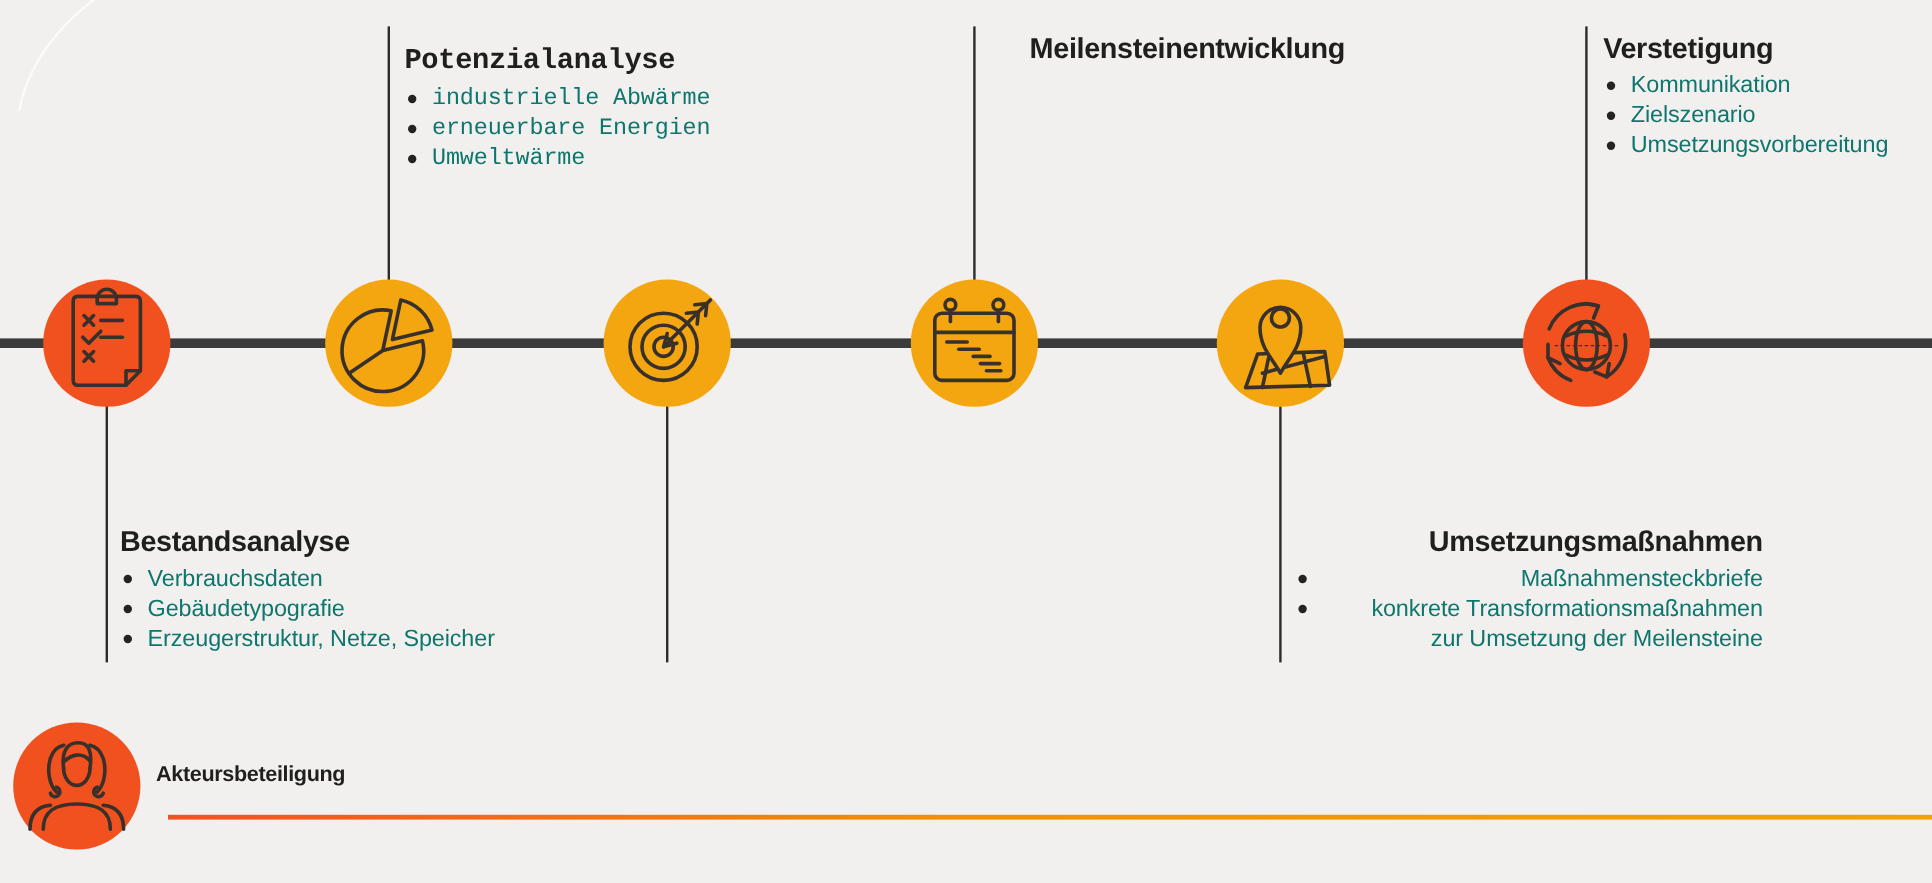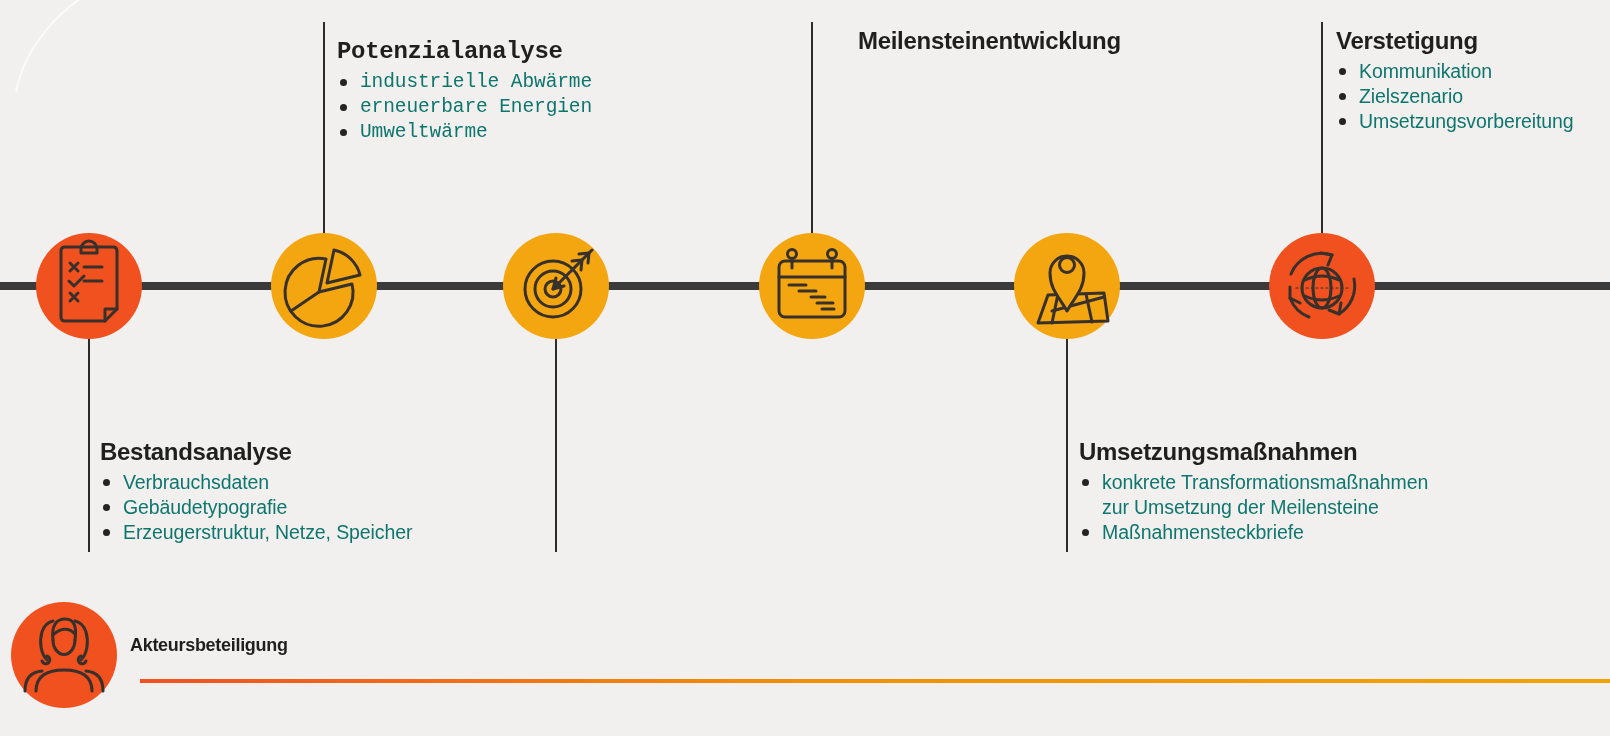--- a/index.html
+++ b/index.html
@@ -151,26 +151,26 @@
       <li><span>erneuerbare Energien</span></li>
       <li><span>Umweltwärme</span></li>
     </ul>
   </div>
 
 
   <div class="label-block" style="left:858px;top:27px;">
     <h2>Meilensteinentwicklung</h2>
   </div>
 
-  <div class="label-block" style="left:1079px;top:438px;">
+  <div class="label-block" style="left:1079px;top:438px;text-align:right;">
     <h2>Umsetzungsmaßnahmen</h2>
     <ul>
+      <li><span>Maßnahmensteckbriefe</span></li>
       <li><span>konkrete Transformationsmaßnahmen
 zur Umsetzung der Meilensteine</span></li>
-      <li><span>Maßnahmensteckbriefe</span></li>
     </ul>
   </div>
 
   <div class="label-block" style="left:1336px;top:27px;">
     <h2>Verstetigung</h2>
     <ul>
       <li><span>Kommunikation</span></li>
       <li><span>Zielszenario</span></li>
       <li><span>Umsetzungsvorbereitung</span></li>
     </ul>

